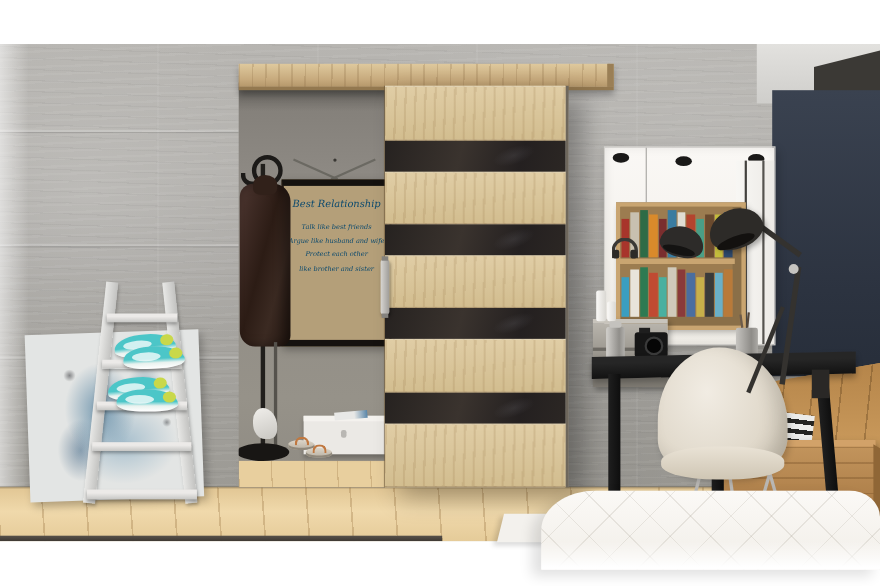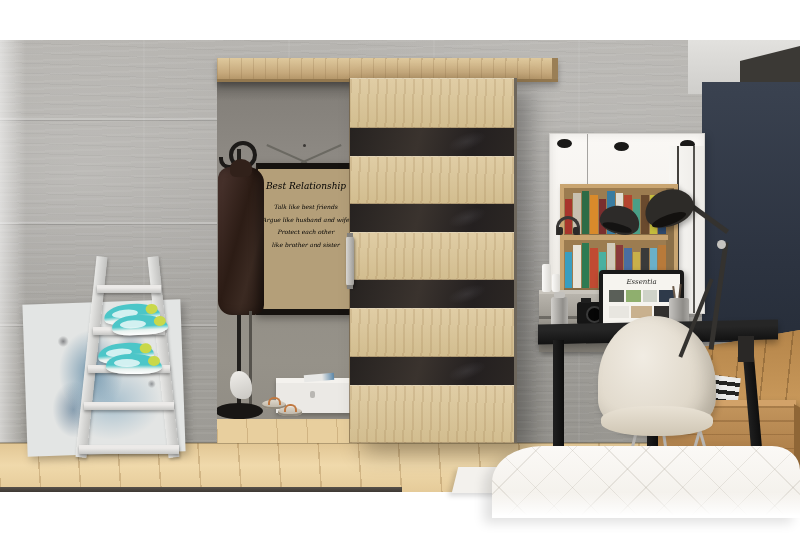--- a/index.html
+++ b/index.html
@@ -47,21 +47,21 @@
   .doorway{left:217px;top:35px;width:296px;height:368px;overflow:hidden;
     background:linear-gradient(180deg,#817d77,#8d8983 22%,#969289 78%,#8f8b83);}
   .int-top-shadow{left:0;top:0;width:100%;height:26px;
     background:linear-gradient(180deg,rgba(0,0,0,.30),rgba(0,0,0,0));}
   .int-floor{left:0;bottom:0;width:100%;height:24px;background:#e8cf9e;
     background-image:repeating-linear-gradient(88deg, rgba(146,108,58,.28) 0 1px, transparent 1px 30px);}
 
   .poster{left:39px;top:88px;width:96px;height:140px;background:#b49f79;
     border-top:6px solid #15120f;border-bottom:6px solid #15120f;
     border-left:2px solid #201a14;border-right:2px solid #201a14;
-    box-shadow:0 3px 8px rgba(0,0,0,.35);color:#000000;text-align:center;}
+    box-shadow:0 3px 8px rgba(0,0,0,.35);color:#0c4a6e;text-align:center;}
   .poster-title{margin-top:12px;font-family:"DejaVu Serif",serif;font-style:italic;font-size:9px;}
   .poster-lines{margin-top:10px;font-family:"DejaVu Serif",serif;font-style:italic;
     font-size:6px;line-height:2.1;}
   .string{width:44px;height:1.5px;background:#6b6962;}
   .string.a{left:48px;top:78px;transform:rotate(24deg);}
   .string.b{left:82px;top:78px;transform:rotate(-24deg);}
   .nail{left:86px;top:69px;width:3px;height:3px;border-radius:50%;background:#3a3834;}
 
   .rack-pole{left:20px;top:74px;width:4px;height:266px;background:#211f1c;}
   .rack-hook{left:12px;top:66px;width:20px;height:20px;border:4px solid #1c1a18;border-radius:50%;}
@@ -376,36 +376,20 @@
       <div class="abs sneaker a"></div>
       <div class="abs sneaker b"></div>
     </div>
 
     <div class="abs floor-shadow"></div>
     <div class="abs trunk"></div>
     <div class="abs candle c1"></div>
     <div class="abs candle c2"></div>
     <div class="abs canister"></div>
     <div class="abs camera"></div>
-    <div class="abs monitor">
-      <div class="screen">
-        <div class="screen-title">Essentia</div>
-        <div class="thumbs">
-            <div style="background: rgb(90, 95, 88);"></div>
-            <div style="background: rgb(143, 175, 110);"></div>
-            <div style="background: rgb(207, 211, 201);"></div>
-            <div style="background: rgb(46, 58, 74);"></div>
-          </div>
-        <div class="thumbs">
-            <div style="background: rgb(232, 230, 224);"></div>
-            <div style="background: rgb(201, 177, 142);"></div>
-            <div style="background: rgb(50, 48, 46);"></div>
-          </div>
-      </div>
-    </div>
     <div class="abs m-stand"></div>
     <div class="abs m-base"></div>
     <div class="abs cup"></div>
 
     <div class="abs desk-top"></div>
     <div class="abs striped"></div>
     <div class="abs crate"></div>
     <div class="abs leg leg1"></div>
     <div class="abs leg leg2"></div>
     <div class="abs leg leg3"></div>

